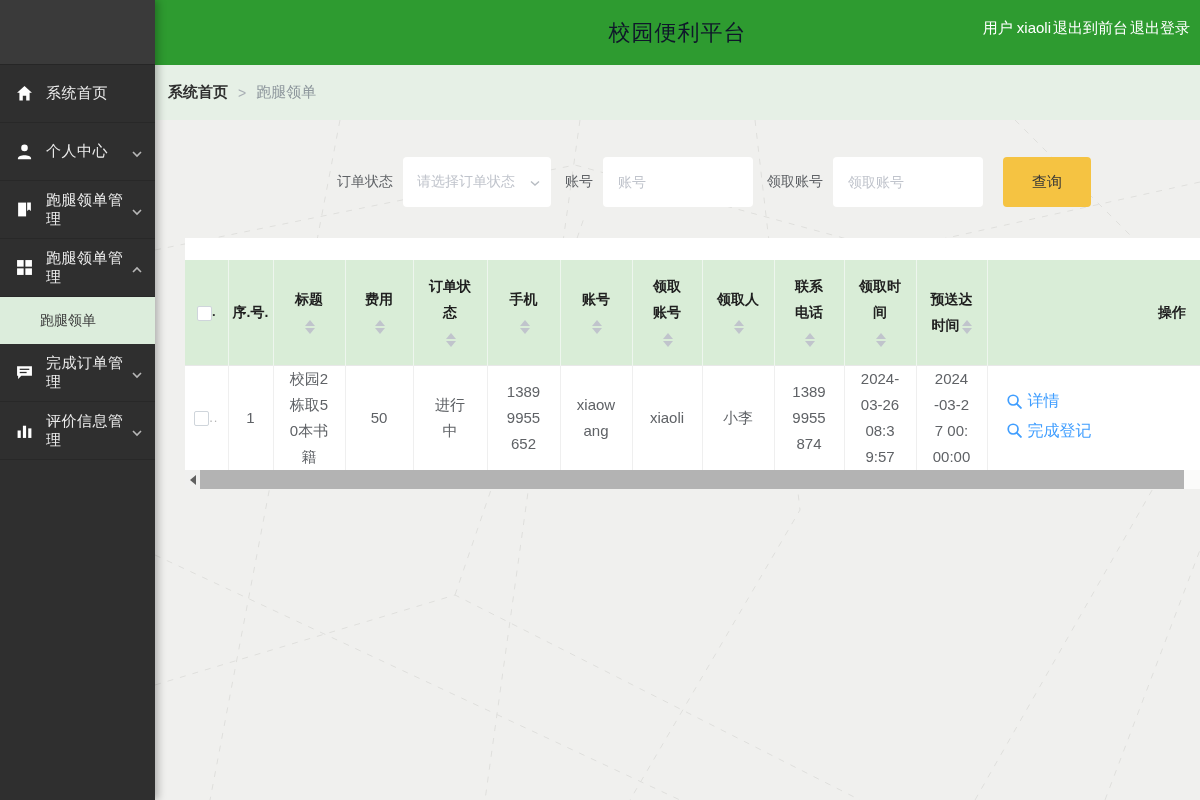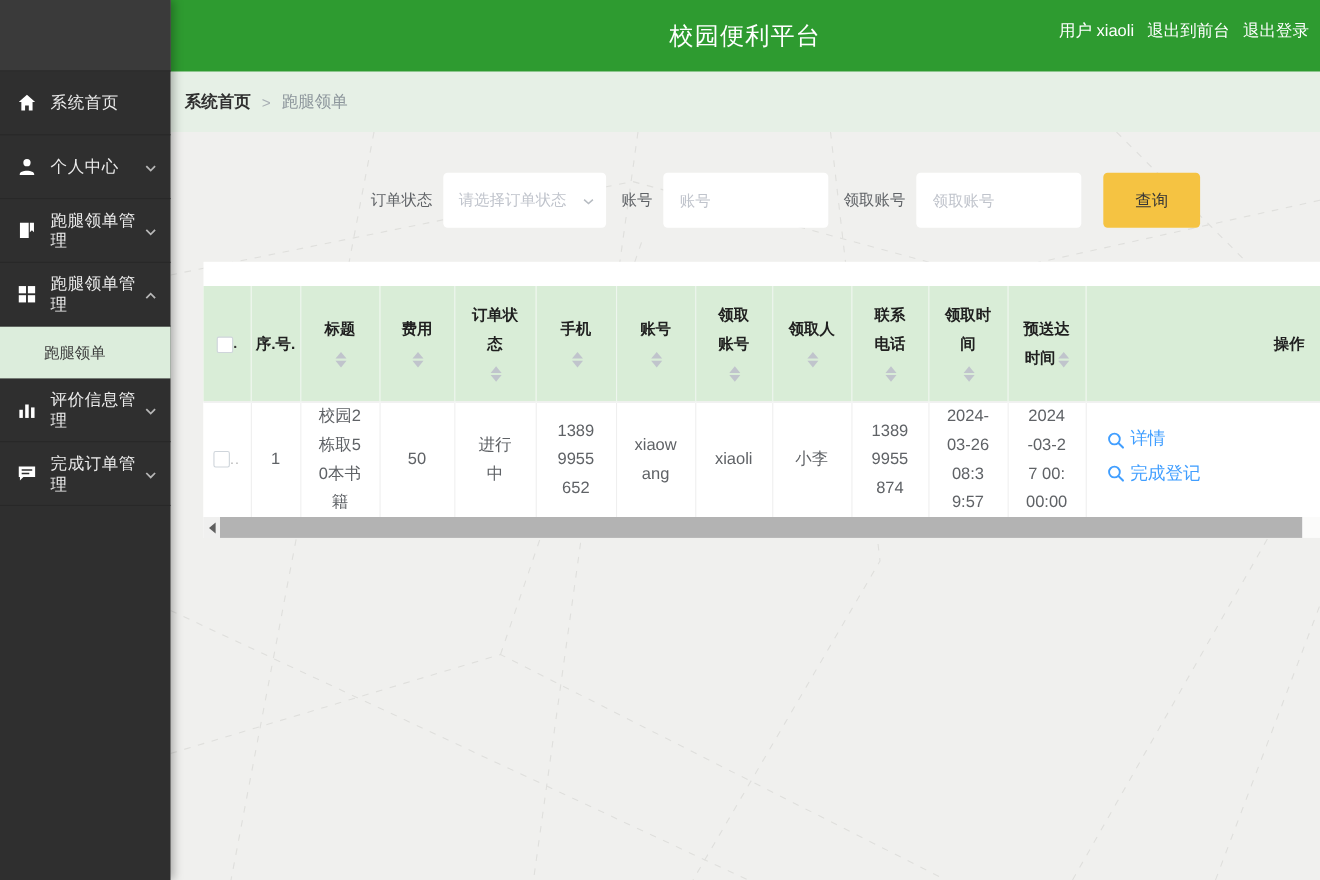--- a/index.html
+++ b/index.html
@@ -15,23 +15,23 @@
                color:#ececec; font-size:15px; border-bottom:1px solid #282828; cursor:pointer; }
   .menu-item .mi-icon { width:18px; height:18px; margin-right:12px; flex:0 0 auto; display:flex; align-items:center; }
   .menu-item .mi-label { flex:1 1 auto; letter-spacing:.5px; }
   .menu-item .mi-chev { width:12px; height:12px; opacity:.85; }
   .submenu-item { height:47px; background:#dcedDC; background:#dceddc; color:#3b3b3b; font-size:14px;
                   display:flex; align-items:center; padding-left:40px; cursor:pointer; }
 
   
   .topbar { position:absolute; left:155px; top:0; width:1045px; height:65px; background:#2e9b30; z-index:4; }
   .topbar .page-title { position:absolute; left:0; right:0; top:0; height:65px; display:flex;
-                        align-items:center; justify-content:center; color:#ffffff; font-size:22px; letter-spacing:1px; }
+                        align-items:center; justify-content:center; color:#0f172a; font-size:22px; letter-spacing:1px; }
   .topbar .user-area { position:absolute; right:10px; top:0; height:57px; display:flex; align-items:center;
-                       gap:12px; color:#fff; font-size:15px; }
+                       gap:2px; color:#fff; font-size:15px; }
   .topbar .user-area span { cursor:default; }
   .topbar .user-area .tb-link { cursor:pointer; }
 
   
   .breadcrumb { position:absolute; left:155px; top:65px; width:1045px; height:55px; background:#e6f0e6;
                 display:flex; align-items:center; padding-left:13px; font-size:15px; z-index:3; }
   .bc-root { color:#2f2f2f; font-weight:bold; }
   .bc-sep { color:#a8aeb4; margin:0 10px; font-size:14px; }
   .bc-cur { color:#8d969c; }
 
@@ -169,42 +169,42 @@
       </span>
     </div>
 
     <div class="submenu-item">
       <span>跑腿领单</span>
     </div>
 
     <div class="menu-item">
       <span class="mi-icon">
         <svg width="17" height="17" viewBox="0 0 16 16">
+            <path d="M1 2 h14 v9 H5 l-3 3 v-3 H1 Z" fill="#fff"></path>
+            <line x1="3.5" y1="5" x2="12.5" y2="5" stroke="#2f2f2f" stroke-width="1.2"></line>
+            <line x1="3.5" y1="8" x2="10" y2="8" stroke="#2f2f2f" stroke-width="1.2"></line>
+          </svg>
+      </span>
+      <span class="mi-label">完成订单管理</span>
+      <span class="mi-chev">
+        <svg width="12" height="12" viewBox="0 0 12 12">
+            <polyline points="2,4 6,8 10,4" fill="none" stroke="#cfcfcf" stroke-width="1.6"></polyline>
+          </svg>
+      </span>
+    </div>
+
+    <div class="menu-item">
+      <span class="mi-icon">
+        <svg width="17" height="17" viewBox="0 0 16 16">
             <rect x="1.5" y="8" width="3" height="7" fill="#fff"></rect>
             <rect x="6.5" y="3.5" width="3" height="11.5" fill="#fff"></rect>
             <rect x="11.5" y="6" width="3" height="9" fill="#fff"></rect>
           </svg>
       </span>
       <span class="mi-label">评价信息管理</span>
-      <span class="mi-chev">
-        <svg width="12" height="12" viewBox="0 0 12 12">
-            <polyline points="2,4 6,8 10,4" fill="none" stroke="#cfcfcf" stroke-width="1.6"></polyline>
-          </svg>
-      </span>
-    </div>
-
-    <div class="menu-item">
-      <span class="mi-icon">
-        <svg width="17" height="17" viewBox="0 0 16 16">
-            <path d="M1 2 h14 v9 H5 l-3 3 v-3 H1 Z" fill="#fff"></path>
-            <line x1="3.5" y1="5" x2="12.5" y2="5" stroke="#2f2f2f" stroke-width="1.2"></line>
-            <line x1="3.5" y1="8" x2="10" y2="8" stroke="#2f2f2f" stroke-width="1.2"></line>
-          </svg>
-      </span>
-      <span class="mi-label">完成订单管理</span>
       <span class="mi-chev">
         <svg width="12" height="12" viewBox="0 0 12 12">
             <polyline points="2,4 6,8 10,4" fill="none" stroke="#cfcfcf" stroke-width="1.6"></polyline>
           </svg>
       </span>
     </div>
   </div>
 
   <div class="content">
 

